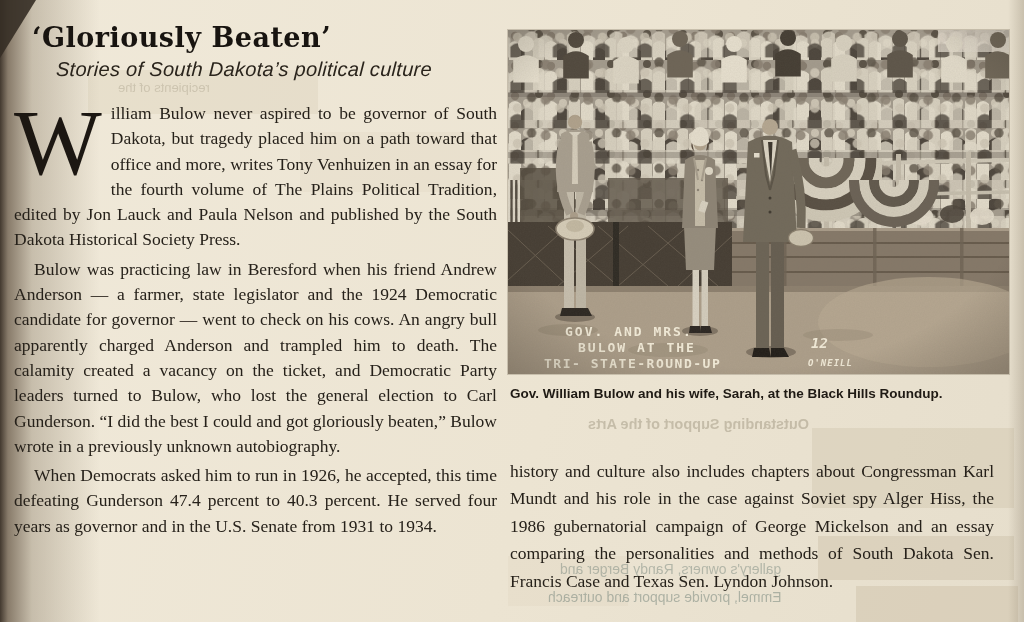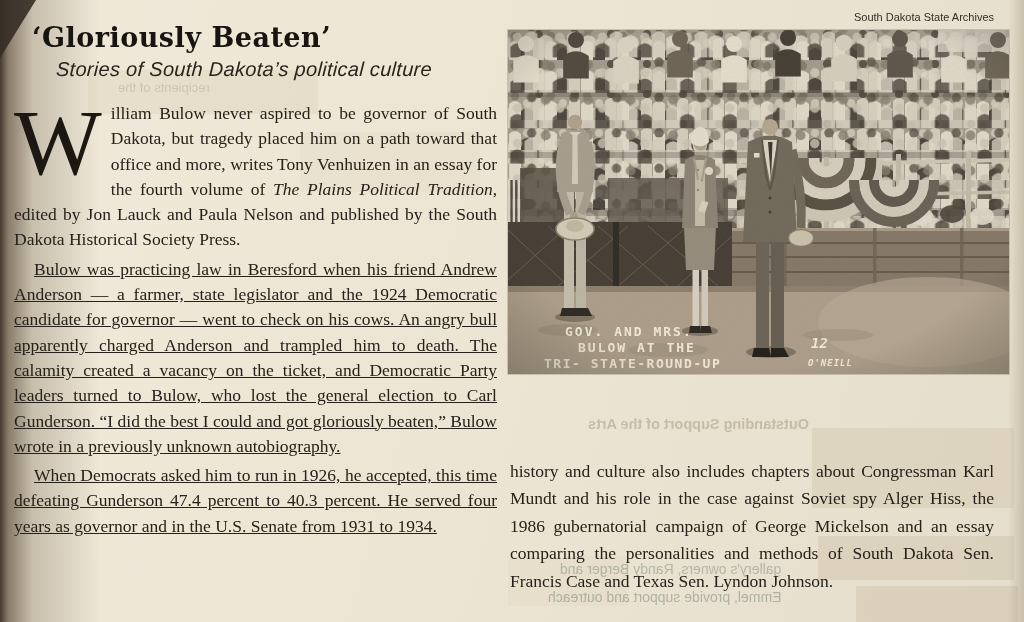--- a/index.html
+++ b/index.html
@@ -24,24 +24,24 @@
     font-family:"Liberation Sans",sans-serif;font-size:11px;color:#332d25;}
   
   .photo{position:absolute;left:508px;top:30px;width:501px;height:344px;
     box-shadow:0 0 0 1px rgba(90,80,60,.25);}
   .caption{position:absolute;left:510px;top:386px;width:494px;
     font-family:"Liberation Sans",sans-serif;font-weight:700;font-size:13.5px;color:#1f1a14;}
   
   .col-left{position:absolute;left:14px;top:101px;width:483px;
     font-size:17.5px;line-height:25.3px;text-align:justify;}
   .col-left p{margin:0 0 4px 0;}
-  .col-left p.indent{text-indent:20px;text-decoration:underline;}
+  .col-left p.indent{text-indent:20px;}
   .dropcap{float:left;font-family:"Liberation Serif",serif;font-size:93px;line-height:74px;
     padding:5px 9px 0 0;color:#1c1712;}
-  .ital{font-style:italic;}
+  .ital{}
   .col-right{position:absolute;left:510px;top:434px;width:484px;
     font-size:17.5px;line-height:27.4px;text-align:justify;margin-top:24px;}
   .col-right p{margin:0;}
   
   .ghost-block{position:absolute;background:#cbbfa6;pointer-events:none;}
   .ghost-text{position:absolute;font-family:"Liberation Sans",sans-serif;color:#8a8069;
     pointer-events:none;white-space:nowrap;}
   .mirror{transform:scaleX(-1);}
 </style>
 </head>
@@ -60,21 +60,20 @@
   <div class="ghost-text mirror" style="left:588px;top:416px;font-size:14.5px;font-weight:700;opacity:.38;">Outstanding Support of the Arts</div>
   <div class="ghost-text mirror" style="left:560px;top:561px;font-size:14px;opacity:.5;color:#7c8a80;">gallery's owners, Randy Berger and</div>
   <div class="ghost-text mirror" style="left:548px;top:589px;font-size:14px;opacity:.55;color:#7c8a80;">Emmel, provide support and outreach</div>
 
   <div class="gutter"></div>
   <div class="corner-tl"></div>
   <div class="edge-r"></div>
 
   <h1 class="title">‘Gloriously Beaten’</h1>
   <div class="subtitle">Stories of South Dakota’s political culture</div>
-  <div class="credit">South Dakota State Archives</div>
 
   <div class="photo">
     <svg viewBox="0 0 501 344" width="501" height="344" role="img">
       <defs>
         <pattern id="crowdP" width="36" height="30" patternUnits="userSpaceOnUse">
           <circle cx="7" cy="6" r="4.2" fill="#877d6f"></circle>
           <path d="M1 30 V14 Q7 8 13 14 V30 Z" fill="#e2dbca"></path>
           <circle cx="19" cy="13" r="4" fill="#cdc5b4"></circle>
           <path d="M13 30 V21 Q19 15 25 21 V30 Z" fill="#4c453c"></path>
           <circle cx="31" cy="4" r="4" fill="#5a5246"></circle>
@@ -262,20 +261,21 @@
         <text x="36" y="338" font-size="13" letter-spacing="1.5">TRI- STATE-ROUND-UP</text>
         <text x="303" y="318" font-size="14" font-style="italic">12</text>
         <text x="300" y="336" font-size="9" font-style="italic" letter-spacing="1">O'NEILL</text>
       </g>
 
       <rect width="501" height="344" filter="url(#grain)" opacity=".55"></rect>
       <rect width="501" height="344" fill="url(#vig)"></rect>
     </svg>
   </div>
 
+  <div class="caption">Gov. William Bulow and his wife, Sarah, at the Black Hills Roundup.</div>
 
   <div class="col-left">
     <p>
       <span class="dropcap">W</span><span>illiam Bulow never aspired to be governor of South Dakota, but tragedy placed him on a path toward that office and more, writes Tony Venhuizen in an essay for the fourth volume of </span><span class="ital">The Plains Political Tradition</span><span>, edited by Jon Lauck and Paula Nelson and published by the South Dakota Historical Society Press.</span>
     </p>
     <p class="indent">Bulow was practicing law in Beresford when his friend Andrew Anderson — a farmer, state legislator and the 1924 Democratic candidate for governor — went to check on his cows. An angry bull apparently charged Anderson and trampled him to death. The calamity created a vacancy on the ticket, and Democratic Party leaders turned to Bulow, who lost the general election to Carl Gunderson. “I did the best I could and got gloriously beaten,” Bulow wrote in a previously unknown autobiography.</p>
     <p class="indent">When Democrats asked him to run in 1926, he accepted, this time defeating Gunderson 47.4 percent to 40.3 percent. He served four years as governor and in the U.S. Senate from 1931 to 1934.</p>
   </div>
 
   <div class="col-right">

